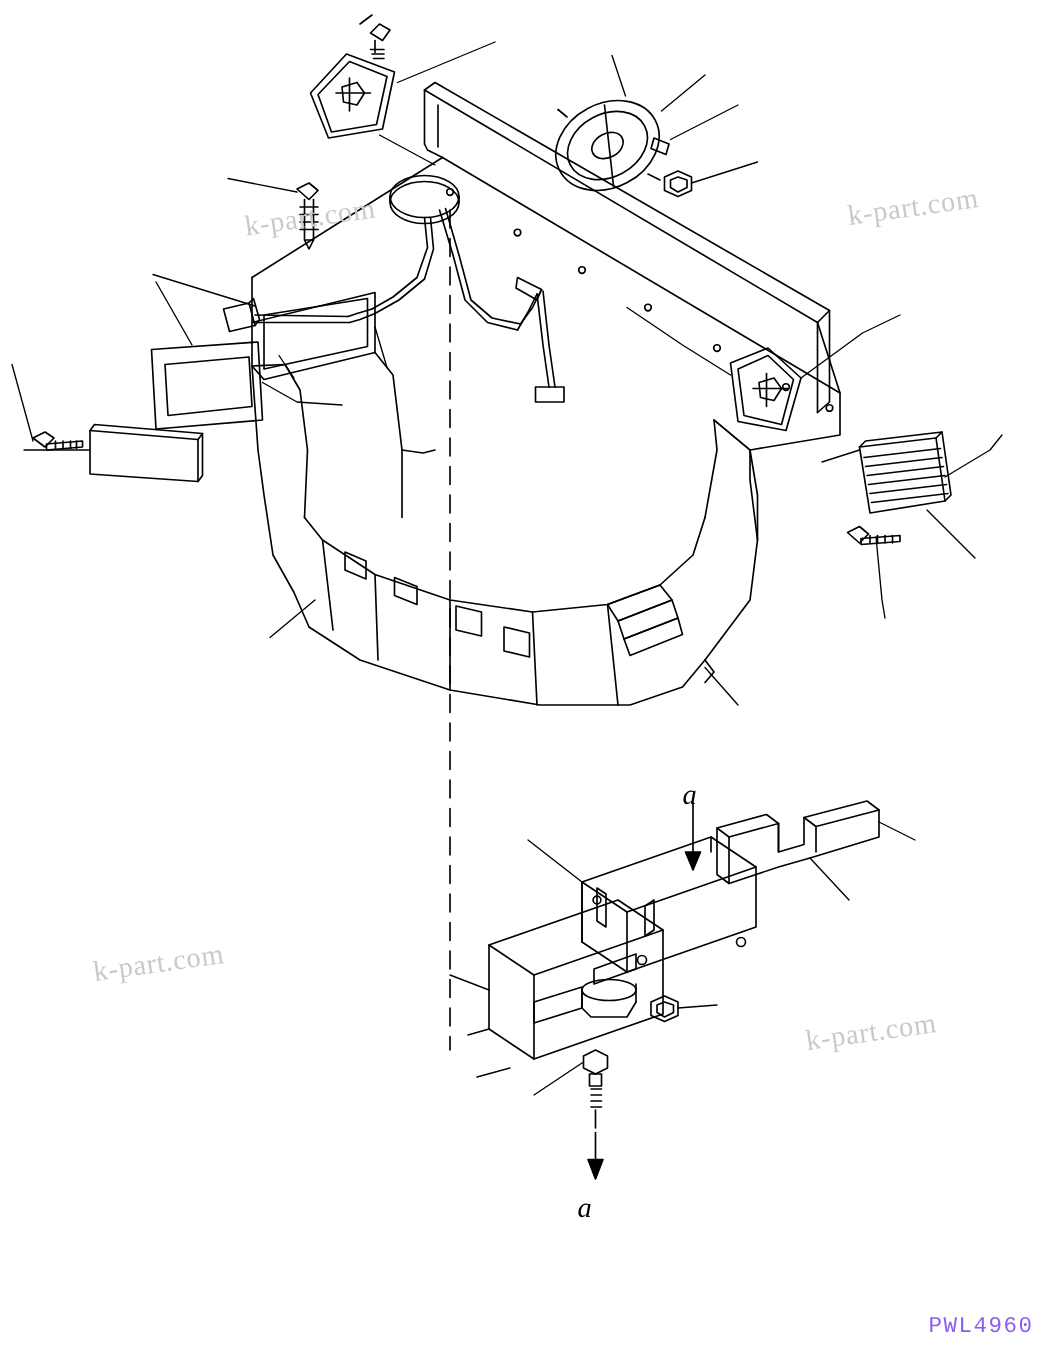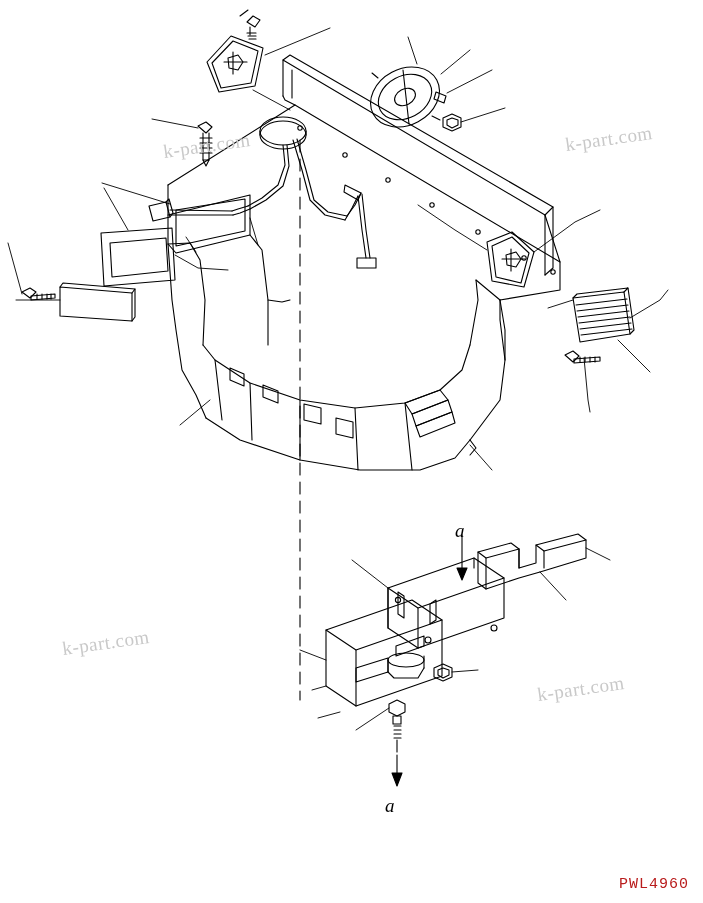--- a/index.html
+++ b/index.html
@@ -40,21 +40,21 @@
     font-size: 19px;
     color: #000000;
   }
   #part-number {
     position: absolute;
     right: 14px;
     bottom: 10px;
     font-family: "Liberation Mono", monospace;
     font-size: 15px;
     letter-spacing: 1px;
-    color: #b91c1c;
+    color: #8b5cf6;
   }
 </style>
 </head>
 <body>
 
 <div id="page">
 
   <svg id="diagram-svg" viewBox="0 0 703 903" xmlns="http://www.w3.org/2000/svg">
     <g fill="none" stroke="#000000" stroke-width="1.1" stroke-linejoin="round" stroke-linecap="round">
 

